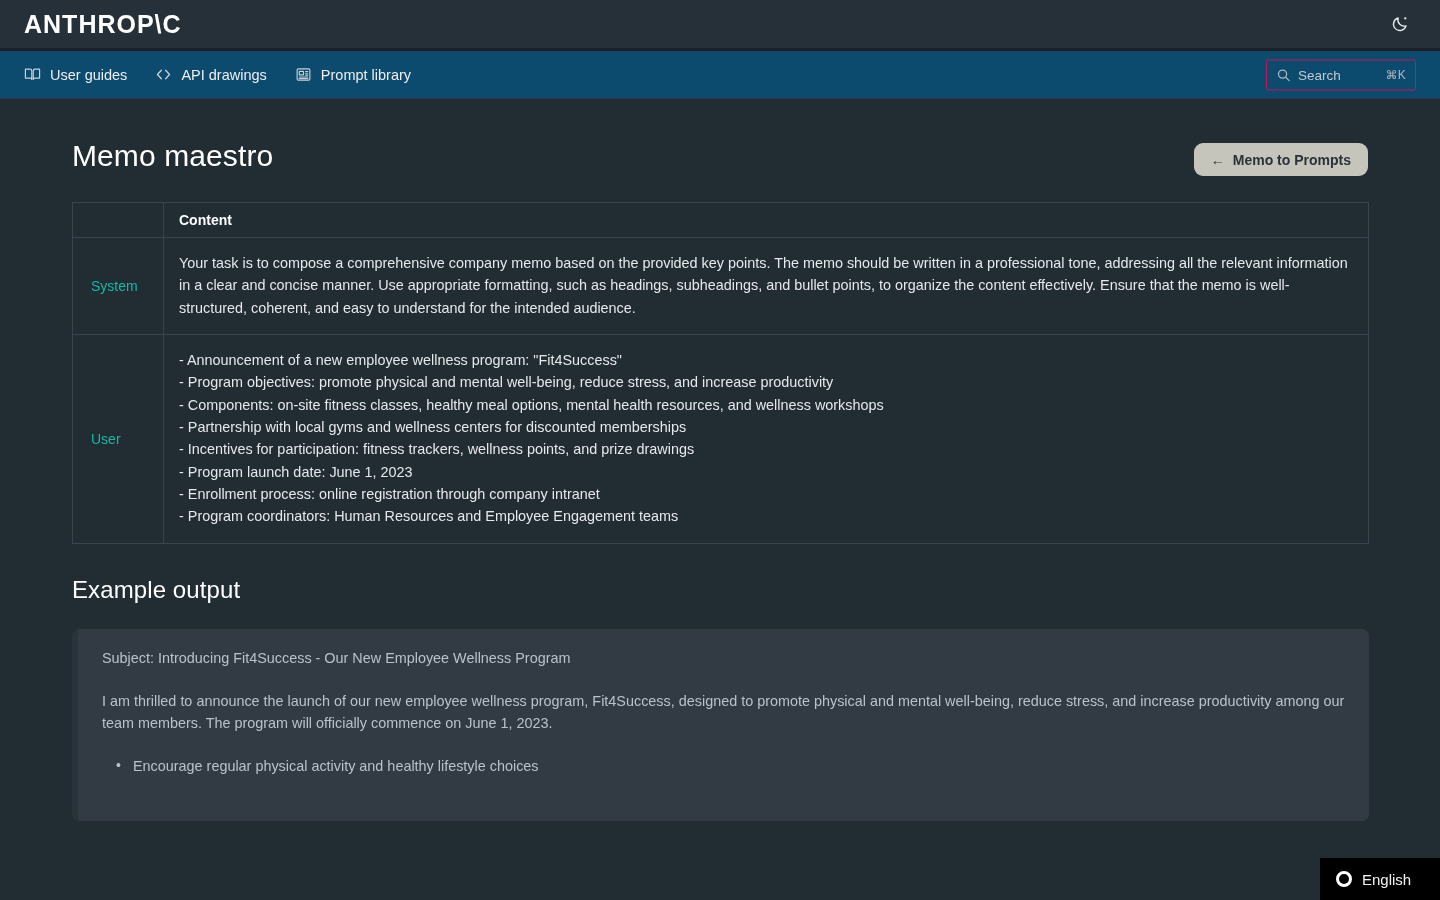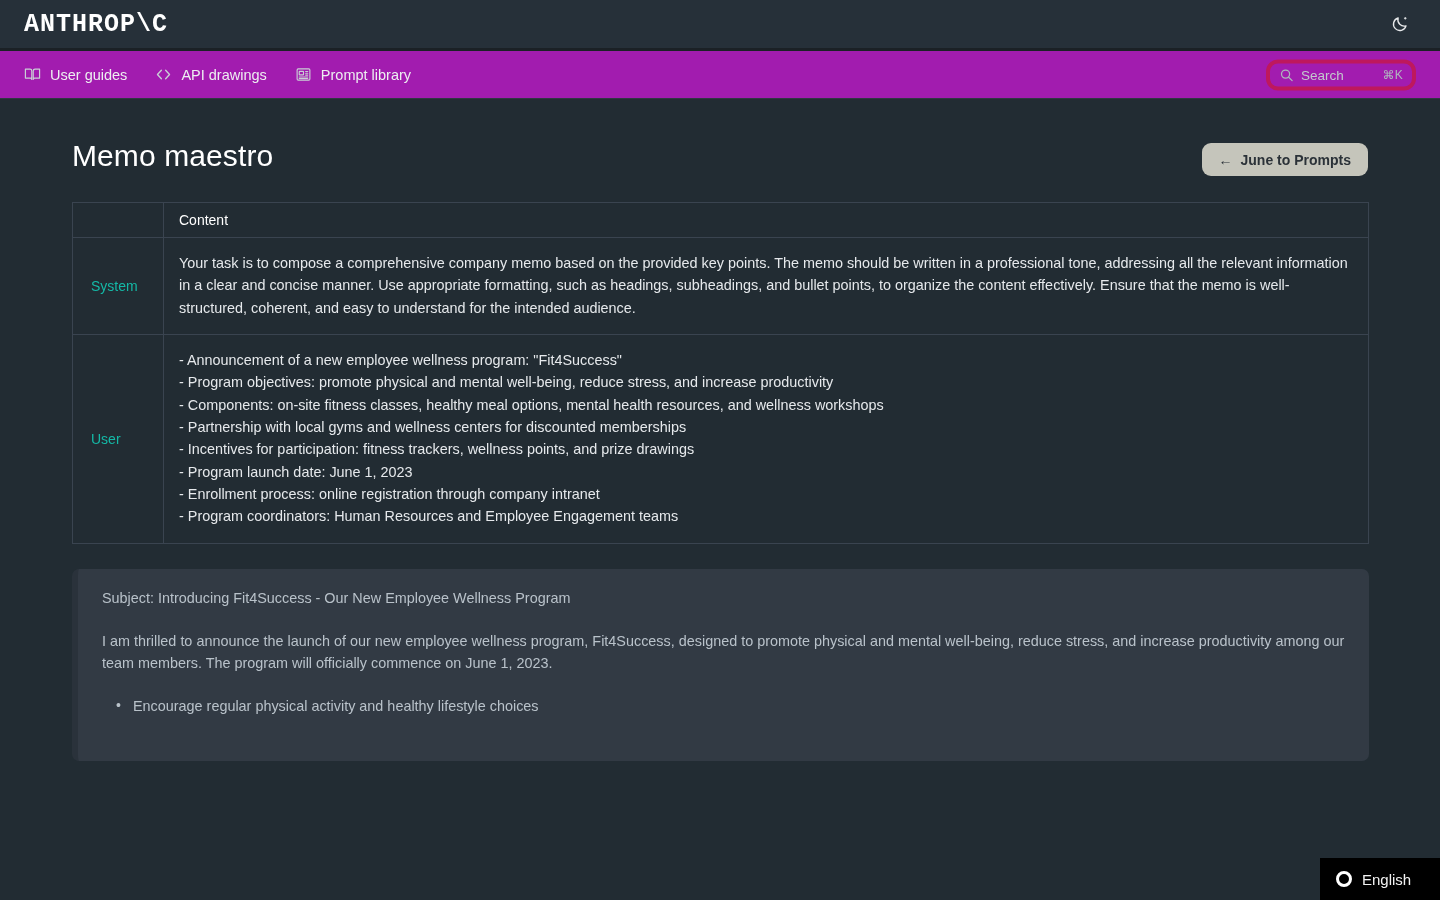--- a/index.html
+++ b/index.html
@@ -25,42 +25,42 @@
     align-items: center;
     padding: 0 24px;
     border-bottom: 3px solid #1b2126;
     position: relative;
   }
   .brand-logo {
     font-size: 25px;
     font-weight: 700;
     letter-spacing: 0.04em;
     color: #ffffff;
-    font-family: Liberation Mono, monospace;
+    font-family: Liberation Sans, sans-serif;
     line-height: 1;
     user-select: none;
   }
   .theme-toggle {
     position: absolute;
     right: 28px;
     top: 50%;
     transform: translateY(-50%);
     width: 24px;
     height: 24px;
     display: flex;
     align-items: center;
     justify-content: center;
     cursor: pointer;
     color: #e8eaec;
   }
 
   
   .navbar {
     height: 48px;
-    background: #a21caf;
+    background: #0c4a6e;
     display: flex;
     align-items: center;
     padding: 0 24px;
     border-bottom: 1px solid #2e3842;
     position: relative;
   }
   .nav-items { display: flex; align-items: center; gap: 28px; }
   .nav-item {
     display: flex;
     align-items: center;
@@ -77,22 +77,22 @@
     flex: 0 0 auto;
   }
 
   .search-box {
     position: absolute;
     right: 24px;
     top: 50%;
     transform: translateY(-50%);
     width: 150px;
     height: 31px;
-    border: 4px solid #be185d;
-    border-radius: 12px;
+    border: 1px solid #be185d;
+    border-radius: 2px;
     display: flex;
     align-items: center;
     padding: 0 9px;
     gap: 7px;
     cursor: text;
     background: transparent;
   }
   .search-box .s-ico { color: #aeb6bd; display:flex; flex:0 0 auto; }
   .search-input {
     flex: 1 1 auto;
@@ -168,21 +168,21 @@
   .prompt-table td, .prompt-table th {
     border: 1px solid #3a4450;
     text-align: left;
     vertical-align: middle;
   }
   .prompt-table .col-role { width: 91px; }
   .prompt-table thead th {
     height: 35px;
     padding: 0 0 0 15px;
     font-size: 14px;
-    font-weight: 400;
+    font-weight: 700;
     color: #ffffff;
   }
   .prompt-table thead th.blank { padding: 0; }
   .role-cell {
     padding: 10px 0 10px 18px;
     font-size: 14px;
     color: #14b8a6;
   }
   .content-cell {
     padding: 14px 16px 15px 15px;
@@ -319,21 +319,21 @@
     <span class="search-kbd">⌘K</span>
   </div>
 </div>
 
 <div class="content">
 
   <div class="title-row">
     <h1 class="page-title">Memo maestro</h1>
     <button class="back-btn">
       <span class="arrow">←</span>
-      <span>June to Prompts</span>
+      <span>Memo to Prompts</span>
     </button>
   </div>
 
 
   <table class="prompt-table">
     <colgroup>
       <col class="col-role">
       <col>
     </colgroup>
     <thead>
@@ -358,20 +358,21 @@
 - Partnership with local gyms and wellness centers for discounted memberships
 - Incentives for participation: fitness trackers, wellness points, and prize drawings
 - Program launch date: June 1, 2023
 - Enrollment process: online registration through company intranet
 - Program coordinators: Human Resources and Employee Engagement teams</span>
         </td>
       </tr>
     </tbody>
   </table>
 
+  <h2 class="example-heading">Example output</h2>
 
   <div class="output-card">
     <p>Subject: Introducing Fit4Success - Our New Employee Wellness Program</p>
     <p>I am thrilled to announce the launch of our new employee wellness program, Fit4Success, designed to promote physical and mental well-being, reduce stress, and increase productivity among our team members. The program will officially commence on June 1, 2023.</p>
     <ul>
       <li>Encourage regular physical activity and healthy lifestyle choices</li>
 
     </ul>
   </div>
 

